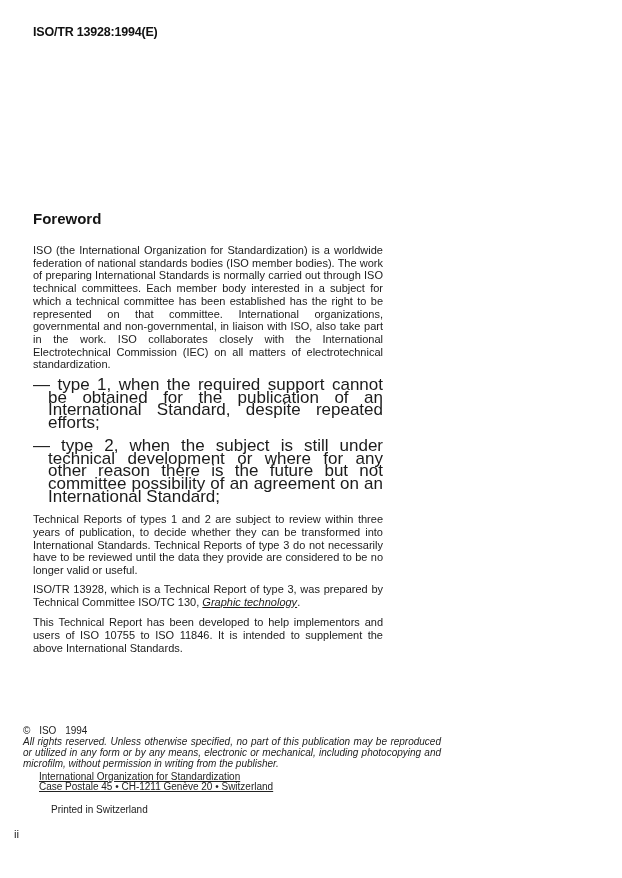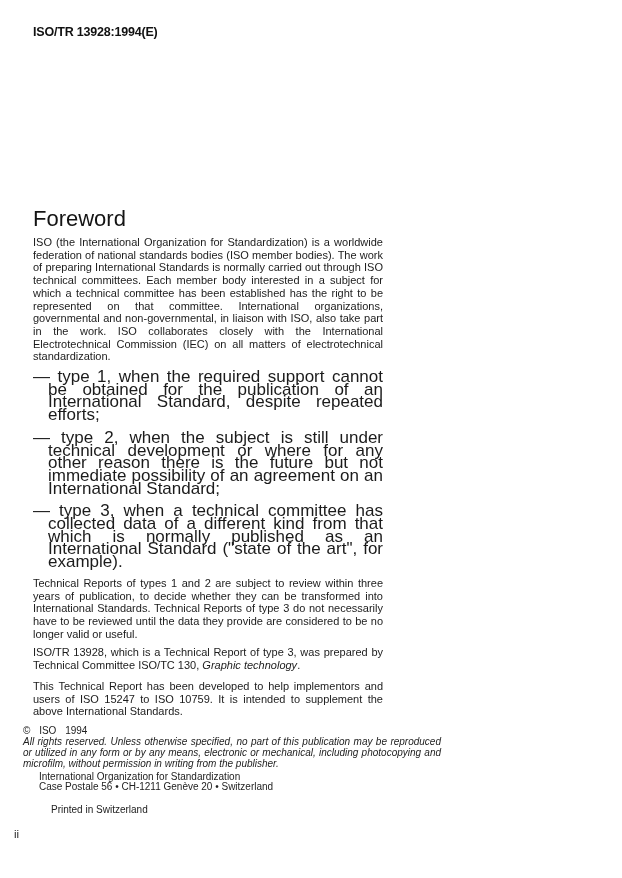--- a/index.html
+++ b/index.html
@@ -25,24 +25,24 @@
     letter-spacing: -0.2px;
     color: #111;
   }
   .content {
     position: absolute;
     top: 209px;
     left: 33px;
     width: 350px;
   }
   .content h1 {
-    font-size: 22px;
+    font-size: 15px;
     line-height: 19px;
-    font-weight: normal;
-    margin: 0 0 8px 0;
+    font-weight: bold;
+    margin: 0 0 16px 0;
     color: #141414;
   }
   .body-par {
     font-size: 11px;
     line-height: 12.7px;
     text-align: justify;
     margin: 0 0 6px 0;
   }
   .body-par.gap-after {
     margin-bottom: 8px;
@@ -53,20 +53,21 @@
     text-align: justify;
     padding-left: 15px;
     text-indent: -15px;
     margin: 0 0 10px 0;
   }
   .list-item.last {
     margin-bottom: 8px;
   }
   .it {
     font-style: italic;
+    text-decoration: underline;
   }
   .footer {
     position: absolute;
     top: 726px;
     left: 23px;
     width: 418px;
     font-size: 10px;
     line-height: 10.8px;
     color: #222;
   }
@@ -74,20 +75,21 @@
     word-spacing: 6px;
     margin: 0 0 0.5px 0;
   }
   .rights {
     text-align: justify;
     font-style: italic;
   }
   .pub {
     margin: 2px 0 12px 16px;
     line-height: 10.5px;
+    text-decoration: underline;
   }
   .printed {
     margin-top: 4.5px;
     padding-left: 28px;
   }
   .page-num {
     position: absolute;
     top: 828px;
     left: 14px;
     font-size: 11.5px;
@@ -103,41 +105,40 @@
 
   <div class="content">
 
     <h1>Foreword</h1>
 
     <p class="body-par gap-after">ISO (the International Organization for Standardization) is a worldwide federation of national standards bodies (ISO member bodies). The work of preparing International Standards is normally carried out through ISO technical committees. Each member body interested in a subject for which a technical committee has been established has the right to be represented on that committee. International organizations, governmental and non-governmental, in liaison with ISO, also take part in the work. ISO collaborates closely with the International Electrotechnical Commission (IEC) on all matters of electrotechnical standardization.</p>
 
 
     <p class="list-item">— type 1, when the required support cannot be obtained for the publication of an International Standard, despite repeated efforts;</p>
 
-    <p class="list-item">— type 2, when the subject is still under technical development or where for any other reason there is the future but not immediate possibility of an agreement on an International Standard;</p>
+    <p class="list-item">— type 2, when the subject is still under technical development or where for any other reason there is the future but not committee possibility of an agreement on an International Standard;</p>
 
-    <p class="list-item last">— type 3, when a technical committee has collected data of a different kind from that which is normally published as an International Standard ("state of the art", for example).</p>
 
     <p class="body-par">Technical Reports of types 1 and 2 are subject to review within three years of publication, to decide whether they can be transformed into International Standards. Technical Reports of type 3 do not necessarily have to be reviewed until the data they provide are considered to be no longer valid or useful.</p>
 
     <p class="body-par gap-after"><span>ISO/TR 13928, which is a Technical Report of type 3, was prepared by Technical Committee ISO/TC 130, </span><span class="it">Graphic technology</span><span>.</span></p>
 
-    <p class="body-par">This Technical Report has been developed to help implementors and users of ISO 15247 to ISO 10759. It is intended to supplement the above International Standards.</p>
+    <p class="body-par">This Technical Report has been developed to help implementors and users of ISO 10755 to ISO 11846. It is intended to supplement the above International Standards.</p>
 
   </div>
 
   <div class="footer">
 
     <div class="c-line">© ISO 1994</div>
 
     <div class="rights">All rights reserved. Unless otherwise specified, no part of this publication may be reproduced or utilized in any form or by any means, electronic or mechanical, including photocopying and microfilm, without permission in writing from the publisher.</div>
 
     <div class="pub">
       <div>International Organization for Standardization</div>
-      <div>Case Postale 56 • CH-1211 Genève 20 • Switzerland</div>
+      <div>Case Postale 45 • CH-1211 Genève 20 • Switzerland</div>
     </div>
 
     <div class="printed">Printed in Switzerland</div>
 
   </div>
 
   <div class="page-num">ii</div>
 
 </div>
 

